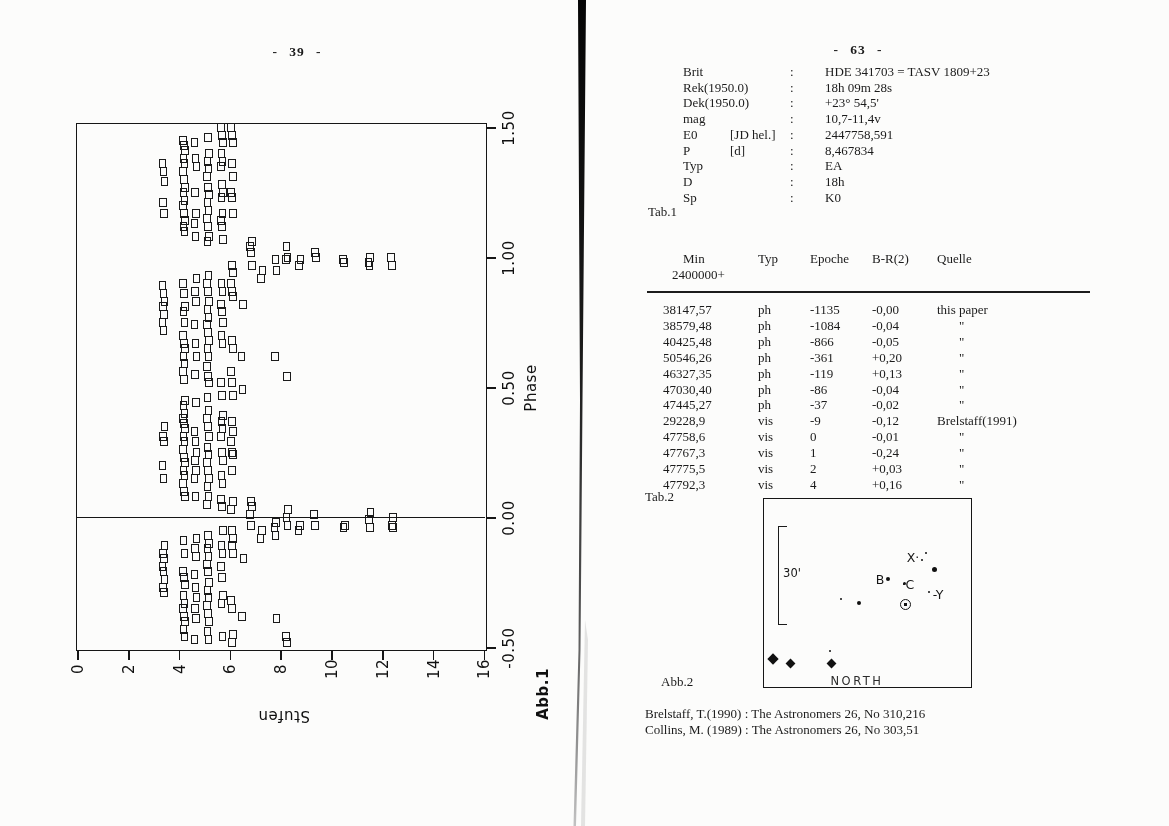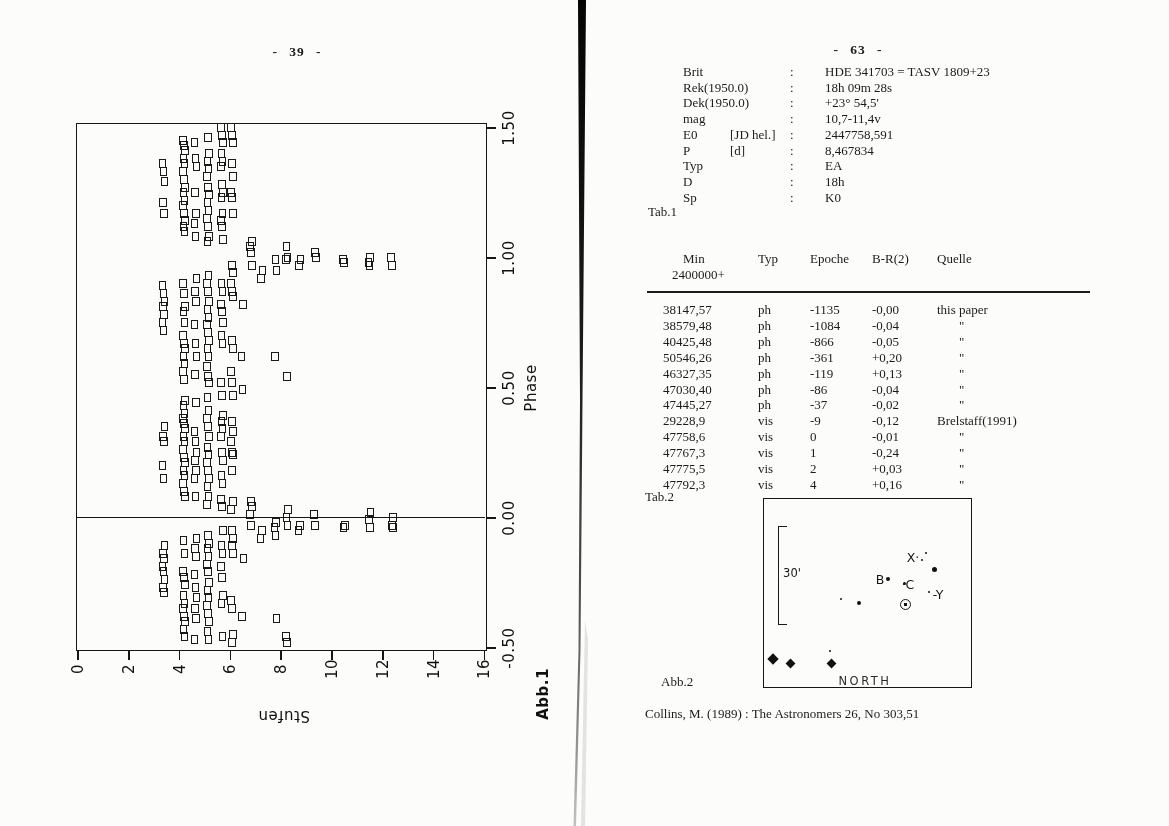--- a/index.html
+++ b/index.html
@@ -523,21 +523,21 @@
         <span style="left: 95px; top: 225.9px;">vis</span>
         <span style="left: 147px; top: 225.9px;">4</span>
         <span style="left: 209px; top: 225.9px;">+0,16</span>
         <span style="left: 296px; top: 225.9px;">"</span>
       </div>
     <div class="tabcap" style="left:645px;top:489px;">Tab.2</div>
 
     <div id="finder">
       <div id="scalebar"></div>
       <span class="flab" style="left:28px;top:74px;font-size:11.5px;">30'</span>
-      <span class="north" style="left:101px;top:182px;">NORTH</span>
+      <span class="north" style="left:93px;top:182px;">NORTH</span>
     <span class="sdot" style="left: 160.75px; top: 52.75px; width: 2.5px; height: 2.5px;"></span>
         <span class="sdot" style="left: 157px; top: 60px; width: 2px; height: 2px;"></span>
         <span class="sdot" style="left: 167.5px; top: 67.5px; width: 5px; height: 5px;"></span>
         <span class="sdot" style="left: 121.75px; top: 77.75px; width: 4.5px; height: 4.5px;"></span>
         <span class="sdot" style="left: 138.5px; top: 82.5px; width: 3px; height: 3px;"></span>
         <span class="sdot" style="left: 164px; top: 92px; width: 2px; height: 2px;"></span>
         <span class="scirc" style="left: 135.5px; top: 99.5px; width: 9px; height: 9px;"></span>
         <span class="sdot" style="left: 93px; top: 102px; width: 4px; height: 4px;"></span>
         <span class="sdot" style="left: 76px; top: 99px; width: 2px; height: 2px;"></span>
         <span class="sdot" style="left: 65px; top: 151px; width: 2px; height: 2px;"></span>
@@ -545,16 +545,17 @@
         <span class="sdia" style="left: 22.5px; top: 160.5px; width: 7px; height: 7px;"></span>
         <span class="sdia" style="left: 63.5px; top: 160.5px; width: 7px; height: 7px;"></span>
         <span class="flab" style="left: 149px; top: 58px;">X·</span>
         <span class="flab" style="left: 116px; top: 80px;">B</span>
         <span class="flab" style="left: 144px; top: 85px;">·C</span>
         <span class="flab" style="left: 174px; top: 95px;">-Y</span>
       </div>
     <div class="tabcap" style="left:645px;top:674px;margin-left:16px;">Abb.2</div>
 
     <div id="lit">
+    <div>Brelstaff, T.(1990) : The Astronomers 26, No 310,216</div>
         <div>Collins, M. (1989) : The Astronomers 26, No 303,51</div>
       </div>
   </div>
 </div>
 
 </body></html>

